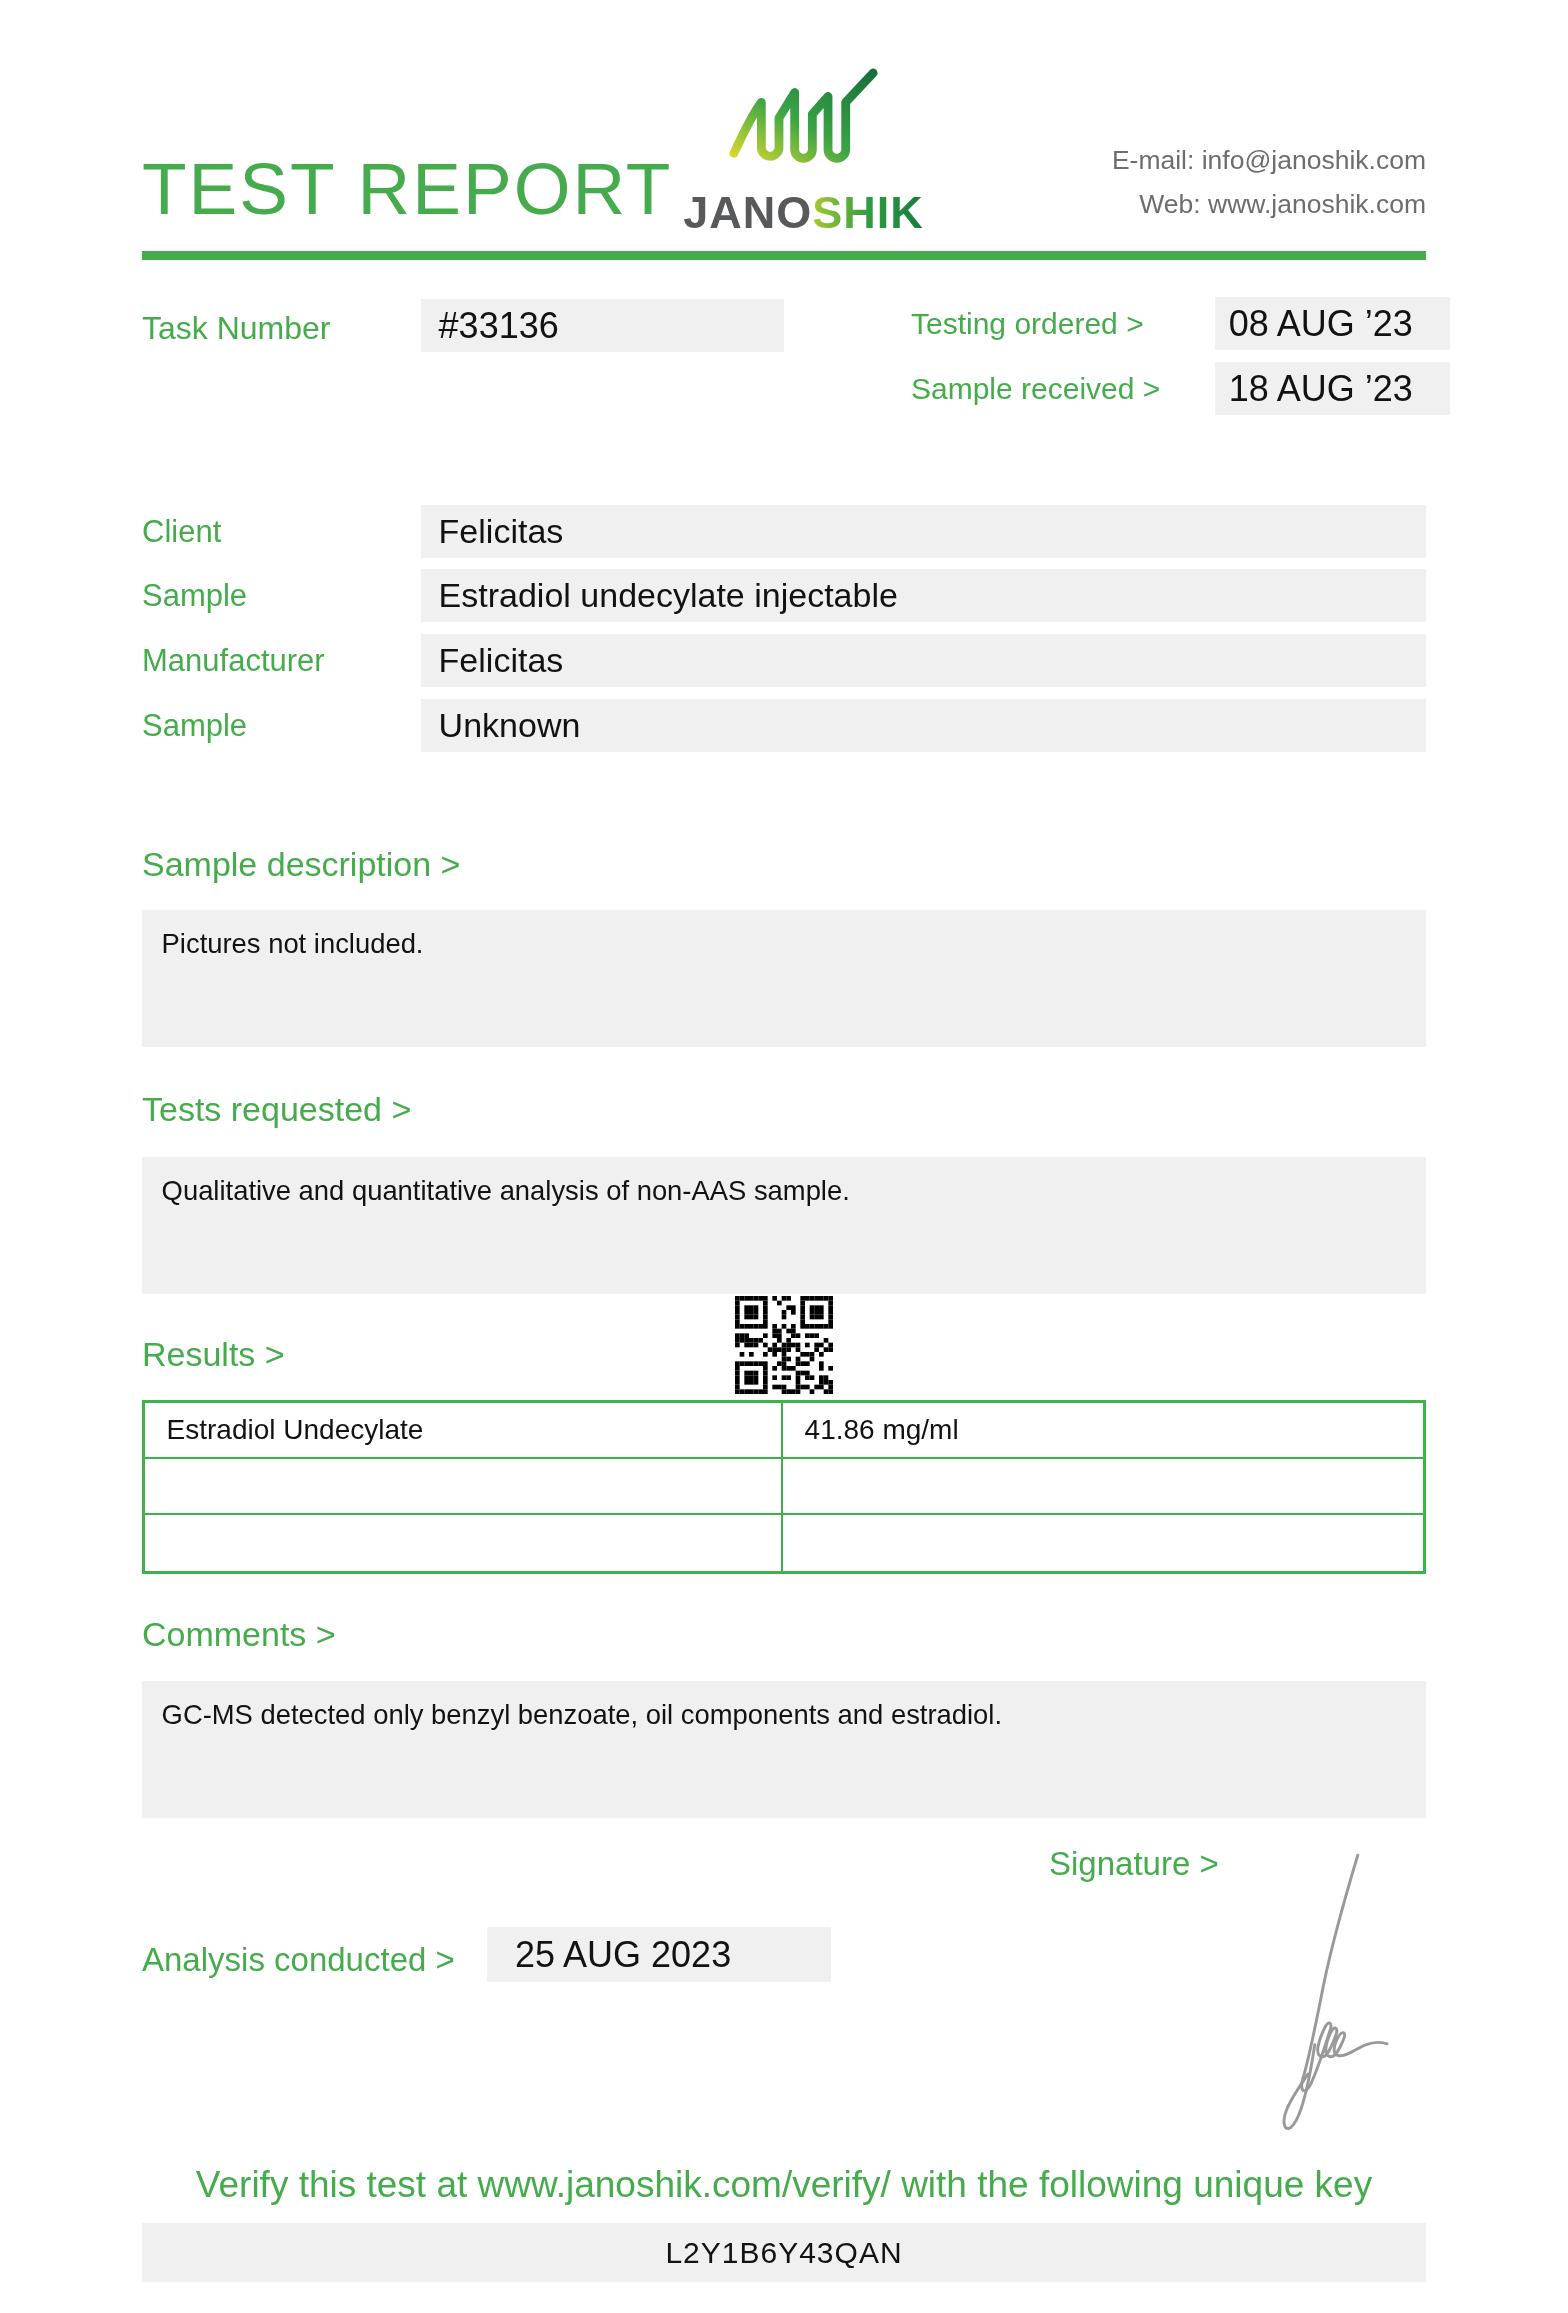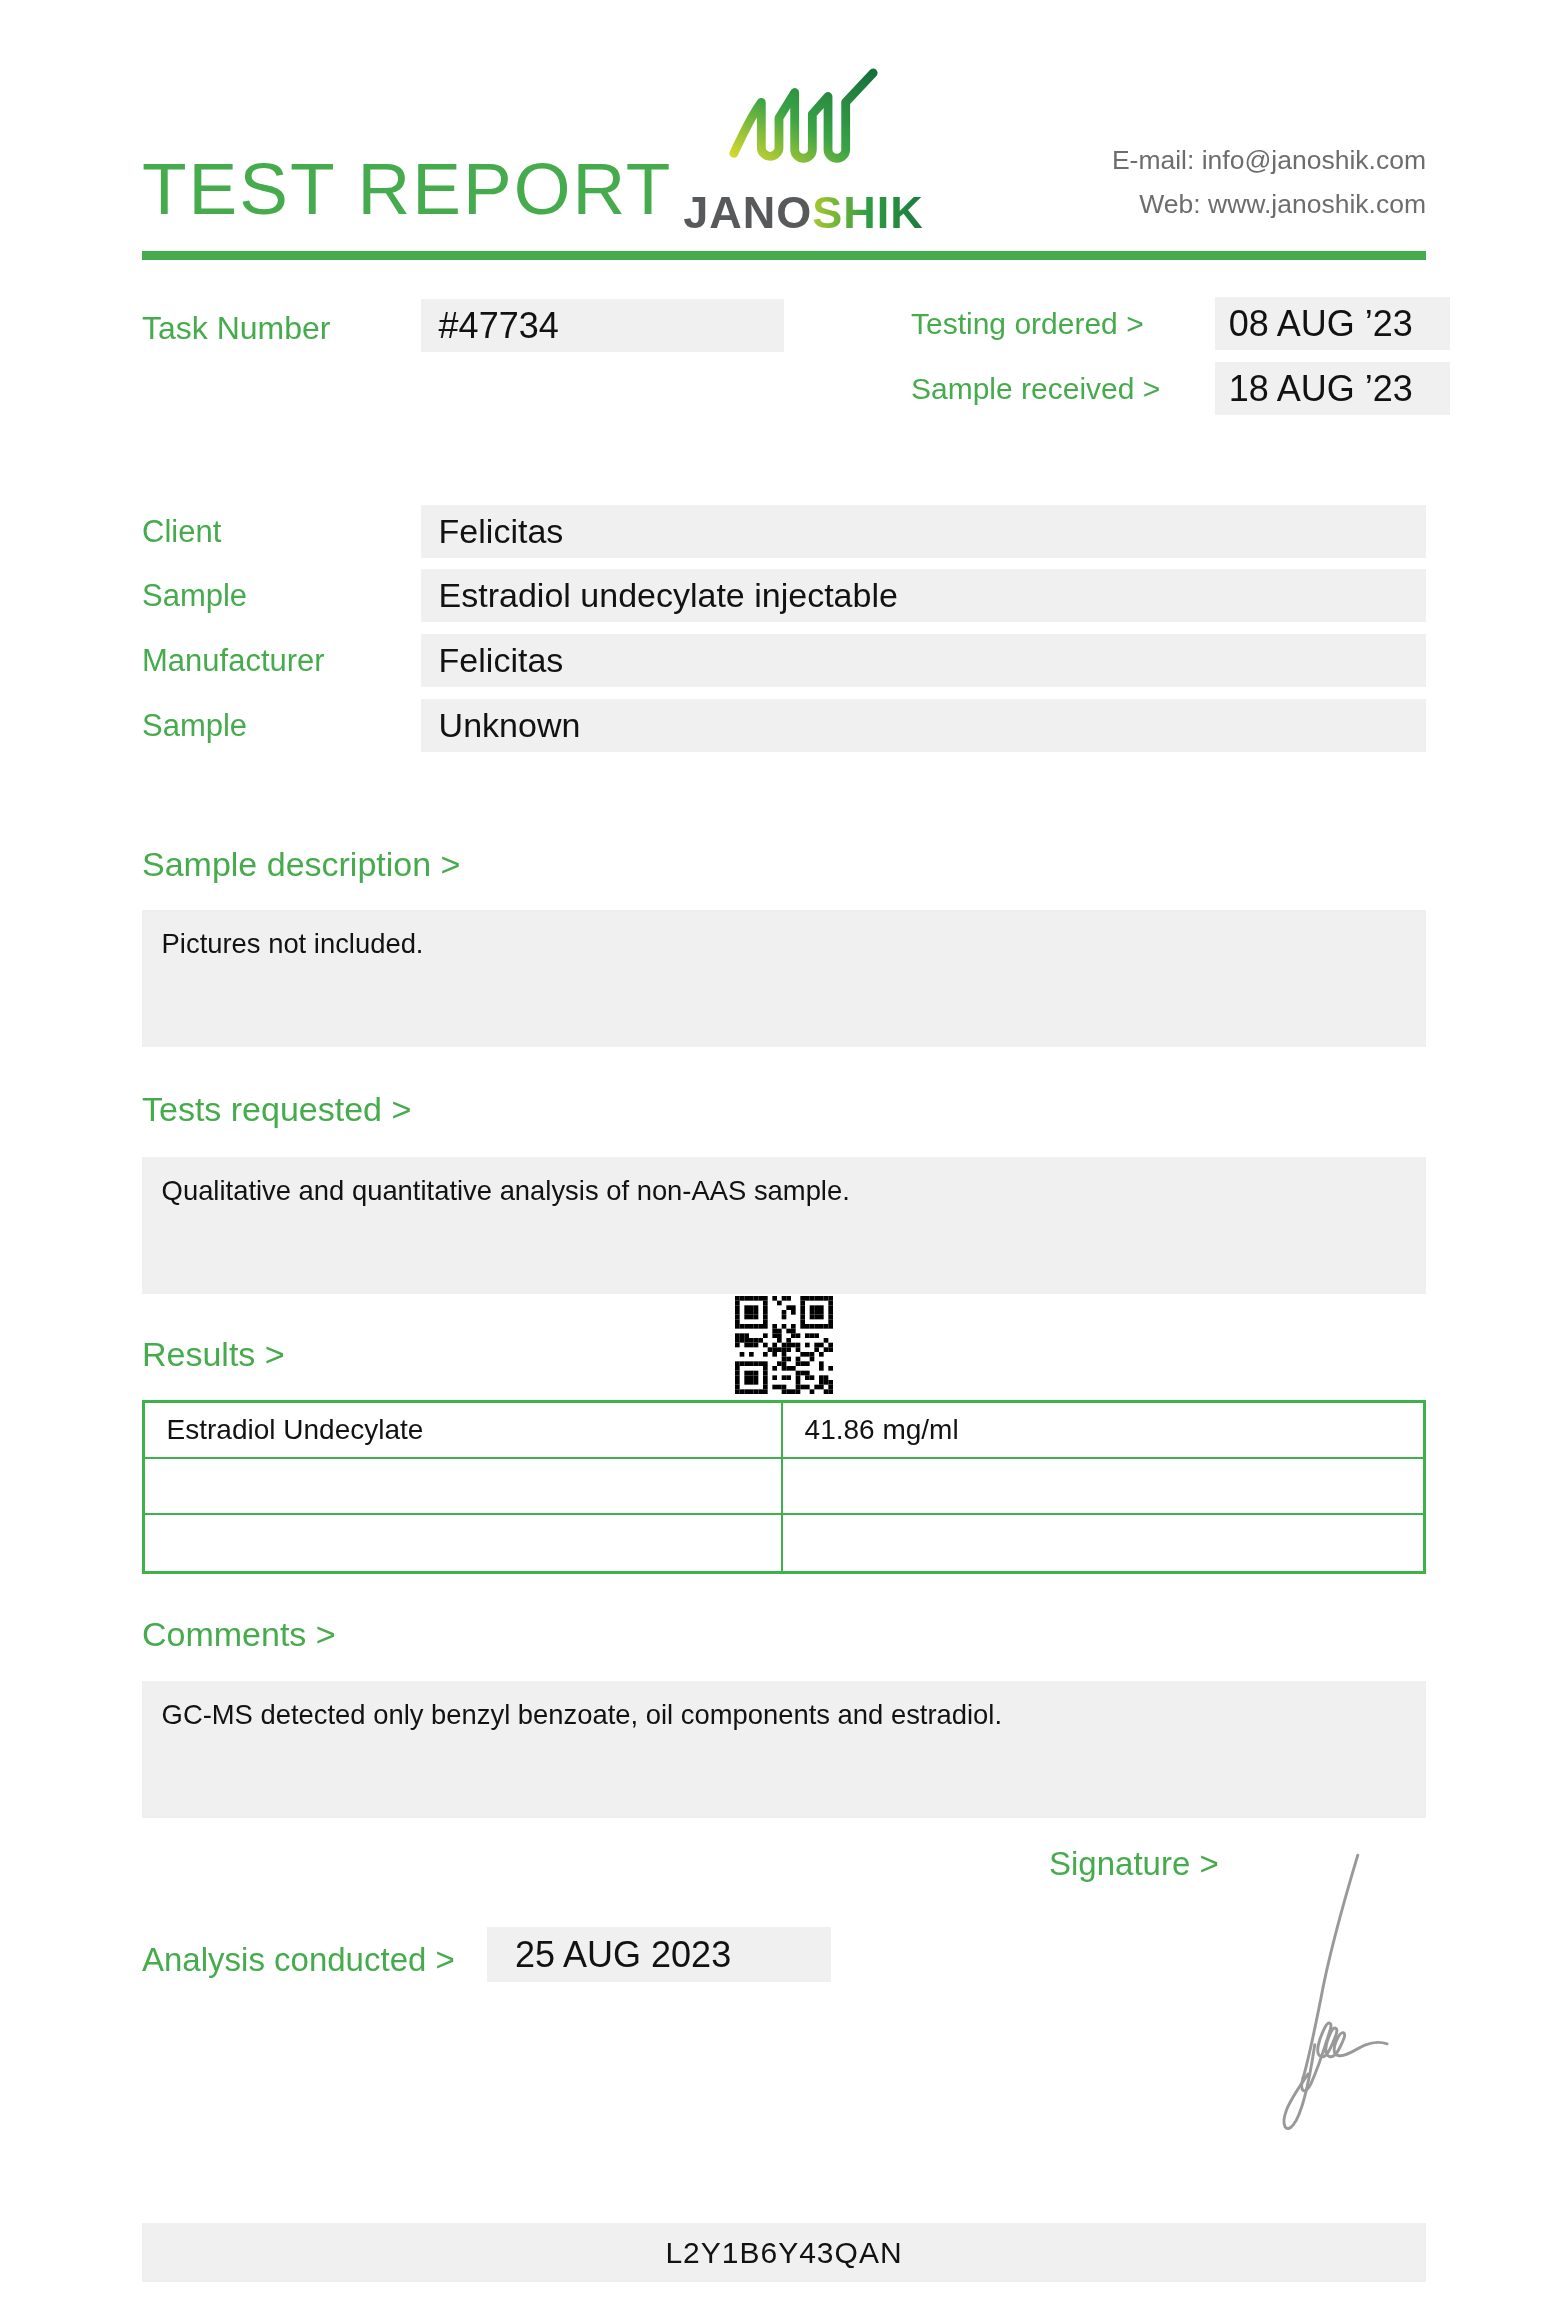--- a/index.html
+++ b/index.html
@@ -83,21 +83,21 @@
   </div>
 
   <div class="contact">
     <div>E-mail: info@janoshik.com</div>
     <div>Web: www.janoshik.com</div>
   </div>
 
   <div class="hr"></div>
 
   <div class="task-label label-green">Task Number</div>
-  <div class="task-box">#47734</div>
+  <div class="task-box">#33136</div>
 
   <div class="meta-line meta-1">
     <span class="lbl label-green">Testing ordered  &gt;</span>
     <span class="box">08 AUG ’23</span>
   </div>
   <div class="meta-line meta-2">
     <span class="lbl label-green">Sample received &gt;</span>
     <span class="box">18 AUG ’23</span>
   </div>
 
@@ -364,18 +364,19 @@
   <div class="signature">
     <svg width="129" height="286" viewBox="0 0 132 292">
       <g fill="none" stroke="#8f8f8f" stroke-width="3" stroke-linecap="round" opacity="0.9">
         <path d="M98 6 C86 46 68 110 60 154 C54 184 48 214 42 234"></path>
         <path d="M42 234 C38 248 44 252 50 240 C60 218 66 196 70 184 C72 177 68 175 64 183 C58 195 54 209 60 212 C66 215 72 200 76 189 C78 182 74 180 70 188 C65 199 63 210 69 212 C75 214 80 203 84 193 C86 187 82 185 78 192 C73 201 72 210 78 211 C86 213 96 204 106 200 C114 197 122 197 128 199"></path>
         <path d="M54 200 C48 240 40 272 32 282 C25 291 19 283 25 267 C29 256 39 242 47 230"></path>
       </g>
     </svg>
   </div>
 
+  <div class="verify-line">Verify this test at www.janoshik.com/verify/ with the following unique key</div>
   <div class="key-box">
     <span>L2Y1B6Y43QAN</span>
   </div>
 
 </div>
 
 
 </body></html>

